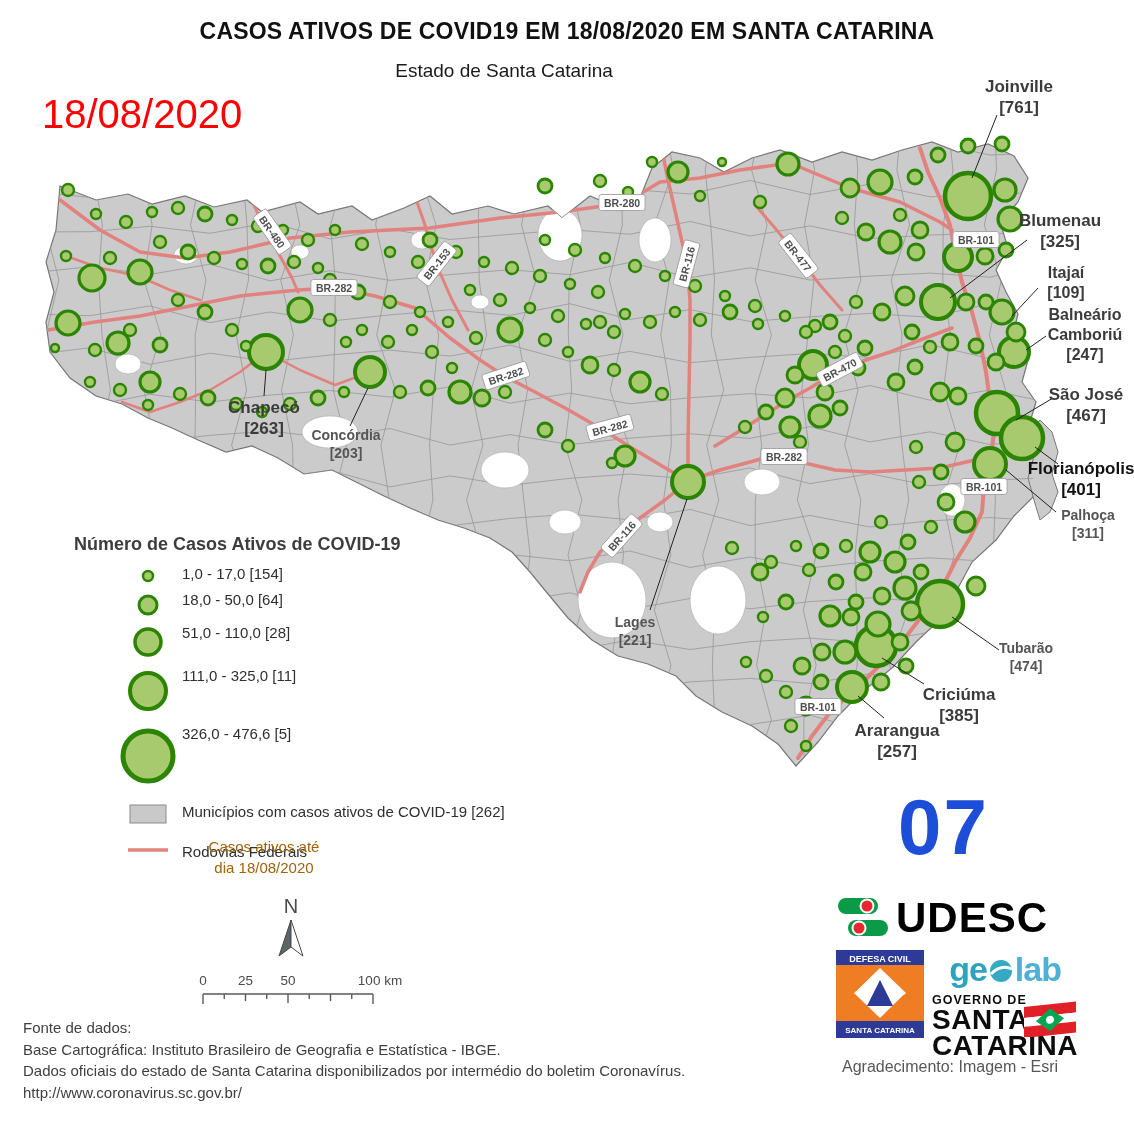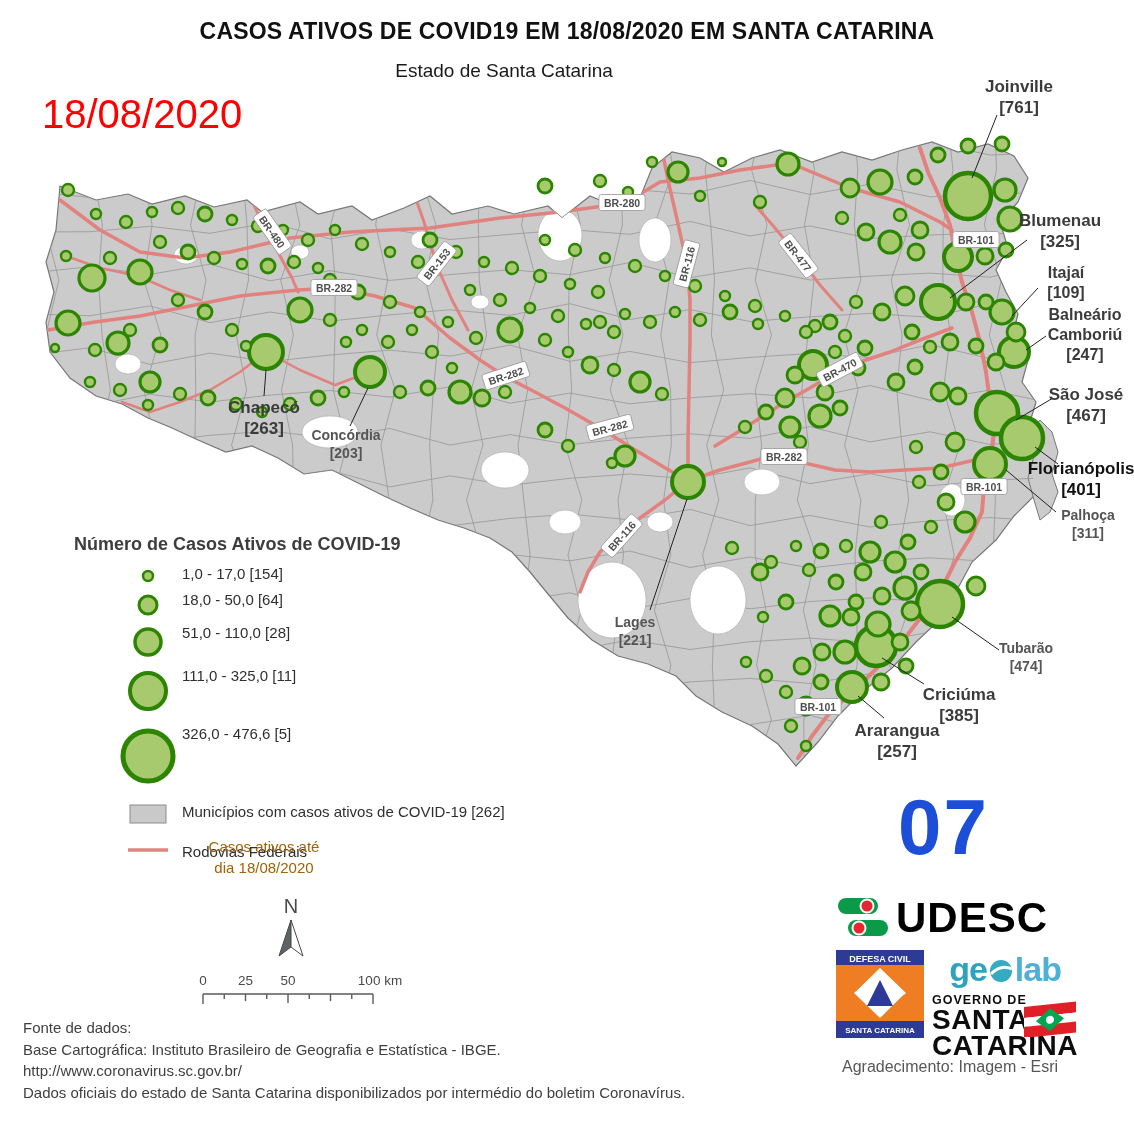--- a/index.html
+++ b/index.html
@@ -549,15 +549,15 @@
         </svg>
       </div>
     </div>
   </div>
 </div>
 <div id="esri" class="abs">Agradecimento: Imagem - Esri</div>
 
 <div id="footer" class="abs">
   <div>Fonte de dados:</div>
   <div>Base Cartográfica: Instituto Brasileiro de Geografia e Estatística - IBGE.</div>
+  <div>Dados oficiais do estado de Santa Catarina disponibilizados por intermédio do boletim Coronavírus.</div>
   <div>http://www.coronavirus.sc.gov.br/</div>
-  <div>Dados oficiais do estado de Santa Catarina disponibilizados por intermédio do boletim Coronavírus.</div>
 </div>
 
 </body></html>

